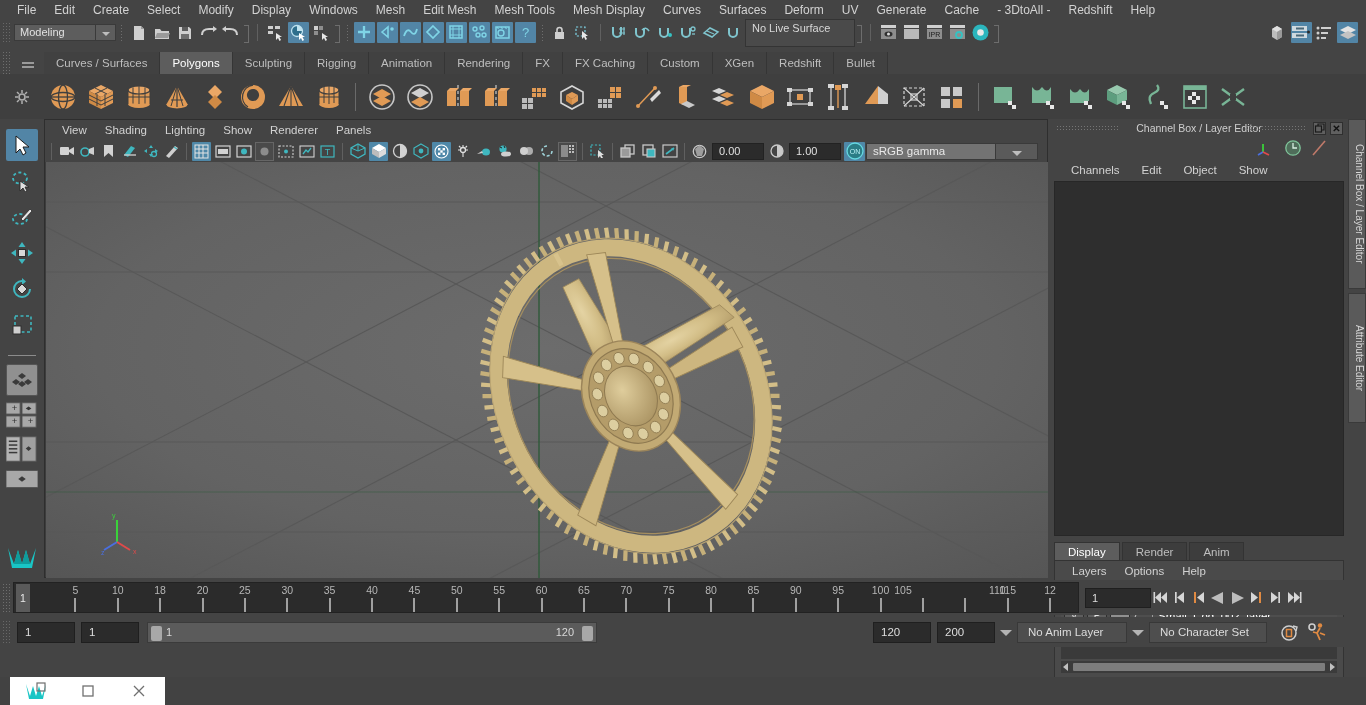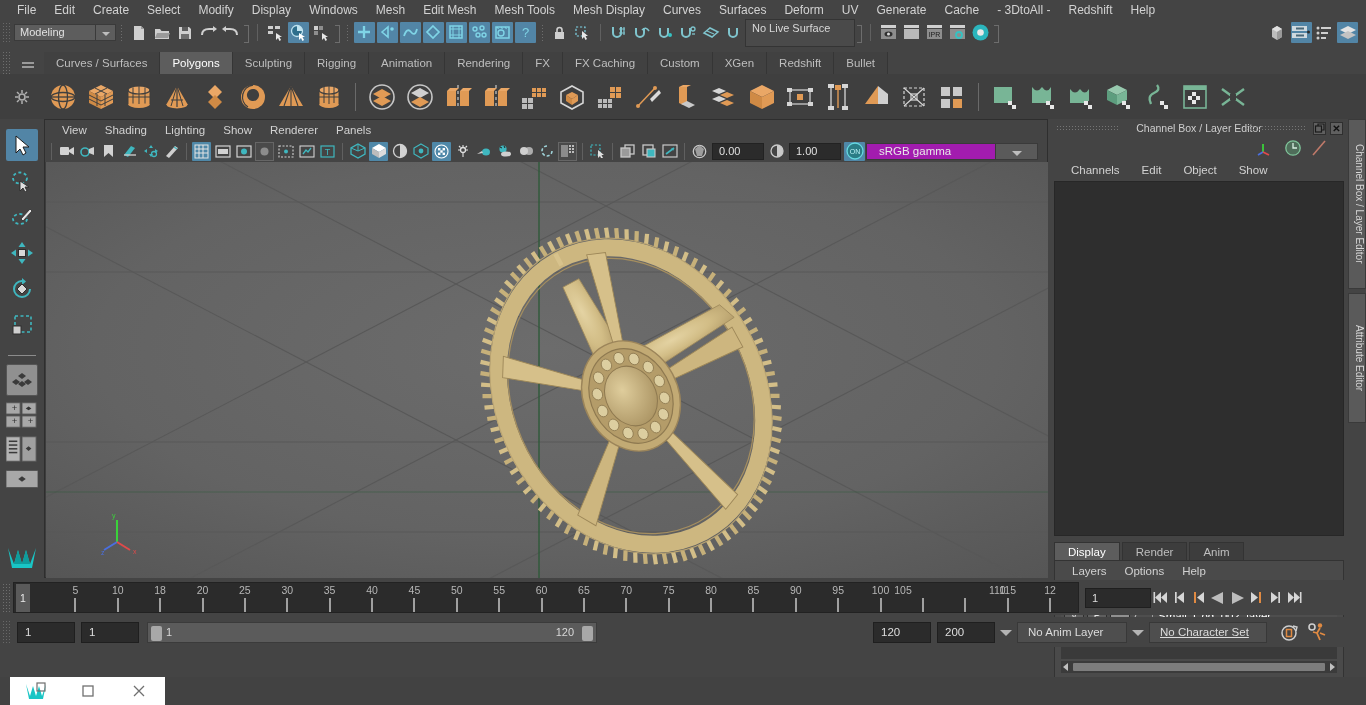--- a/index.html
+++ b/index.html
@@ -76,22 +76,22 @@
   .vmenu { height:20px; display:flex; align-items:center; padding-left:8px; background:#444444;}
   .vmenu .mi { padding:0 9px; font-size:11.5px; color:#d2d2d2; line-height:20px; }
   .vtools { height:22px; background:#444444; display:flex; align-items:center; padding-left:2px;}
   .vt { width:19px; height:19px; margin:0 1px; display:flex; align-items:center;
      justify-content:center; flex:none; position:relative; }
   .vt.on { background:#4f88a8; border-radius:1px; }
   .vt.framed { border:1px solid #666; background:#4a4a4a; }
   .numfield { width:52px; height:17px; background:#2b2b2b; border:1px solid #222;
     color:#e0e0e0; font-size:11px; line-height:15px; text-align:left; padding-left:6px;
     flex:none; margin:0 2px;}
-  .cmfield { width:130px; height:17px; background:#a21caf; border:1px solid #3a3a3a;
-    color:#e8e8e8; font-size:11.5px; line-height:15px; padding-left:12px; flex:none;}
+  .cmfield { width:130px; height:17px; background:#737373; border:1px solid #3a3a3a;
+    color:#e8e8e8; font-size:11.5px; line-height:15px; padding-left:6px; flex:none;}
   .cmarrow { width:42px; height:17px; background:#5a5a5a; border:1px solid #3a3a3a;
     border-left:none; flex:none; position:relative;}
   .cmarrow:after{content:"";position:absolute;left:16px;top:7px;
     border-left:5px solid transparent;border-right:5px solid transparent;border-top:5px solid #bdbdbd;}
   .viewport { position:absolute; left:1px; top:42px; width:1002px; height:416px; overflow:hidden; background:#636363;}
   .persp-label { position:absolute; left:0; bottom:4px; width:100%; text-align:center;
      color:#e8e8e8; font-size:11px; font-weight:bold; letter-spacing:.2px; }
 
   
   .rdock { position:absolute; left:1050px; top:119px; width:298px; height:459px; background:#444444; }
@@ -1501,21 +1501,21 @@
       <span class="rtxt" style="left:18px;">1</span>
       <span class="rtxt" style="right:22px;">120</span>
       <div class="rhandle" style="right:3px;"></div>
     </div>
     <div style="width:270px;"></div>
     <div class="rfield">120</div>
     <div class="rfield">200</div>
     <div class="ddarrow"></div>
     <div class="selfield" style="width:110px;">No Anim Layer</div>
     <div class="ddarrow"></div>
-    <div class="selfield" style="width:118px;text-decoration:underline;">No Character Set</div>
+    <div class="selfield" style="width:118px;">No Character Set</div>
     <div style="width:10px;"></div>
     <div class="pbtn" style="width:24px;height:22px;">
       <svg width="20" height="19" viewBox="0 0 20 19">
           <circle cx="9" cy="10" r="7" fill="none" stroke="#cfcfcf" stroke-width="1.5"></circle>
           <path d="M13 3 l4 1 -1 4" fill="none" stroke="#cfcfcf" stroke-width="1.4"></path>
           <rect x="6.5" y="6.5" width="5" height="7" fill="none" stroke="#e08a42" stroke-width="1.5"></rect>
         </svg>
       </div>
     <div class="pbtn" style="width:26px;height:22px;margin-right:6px;">
       <svg width="21" height="20" viewBox="0 0 21 20">

